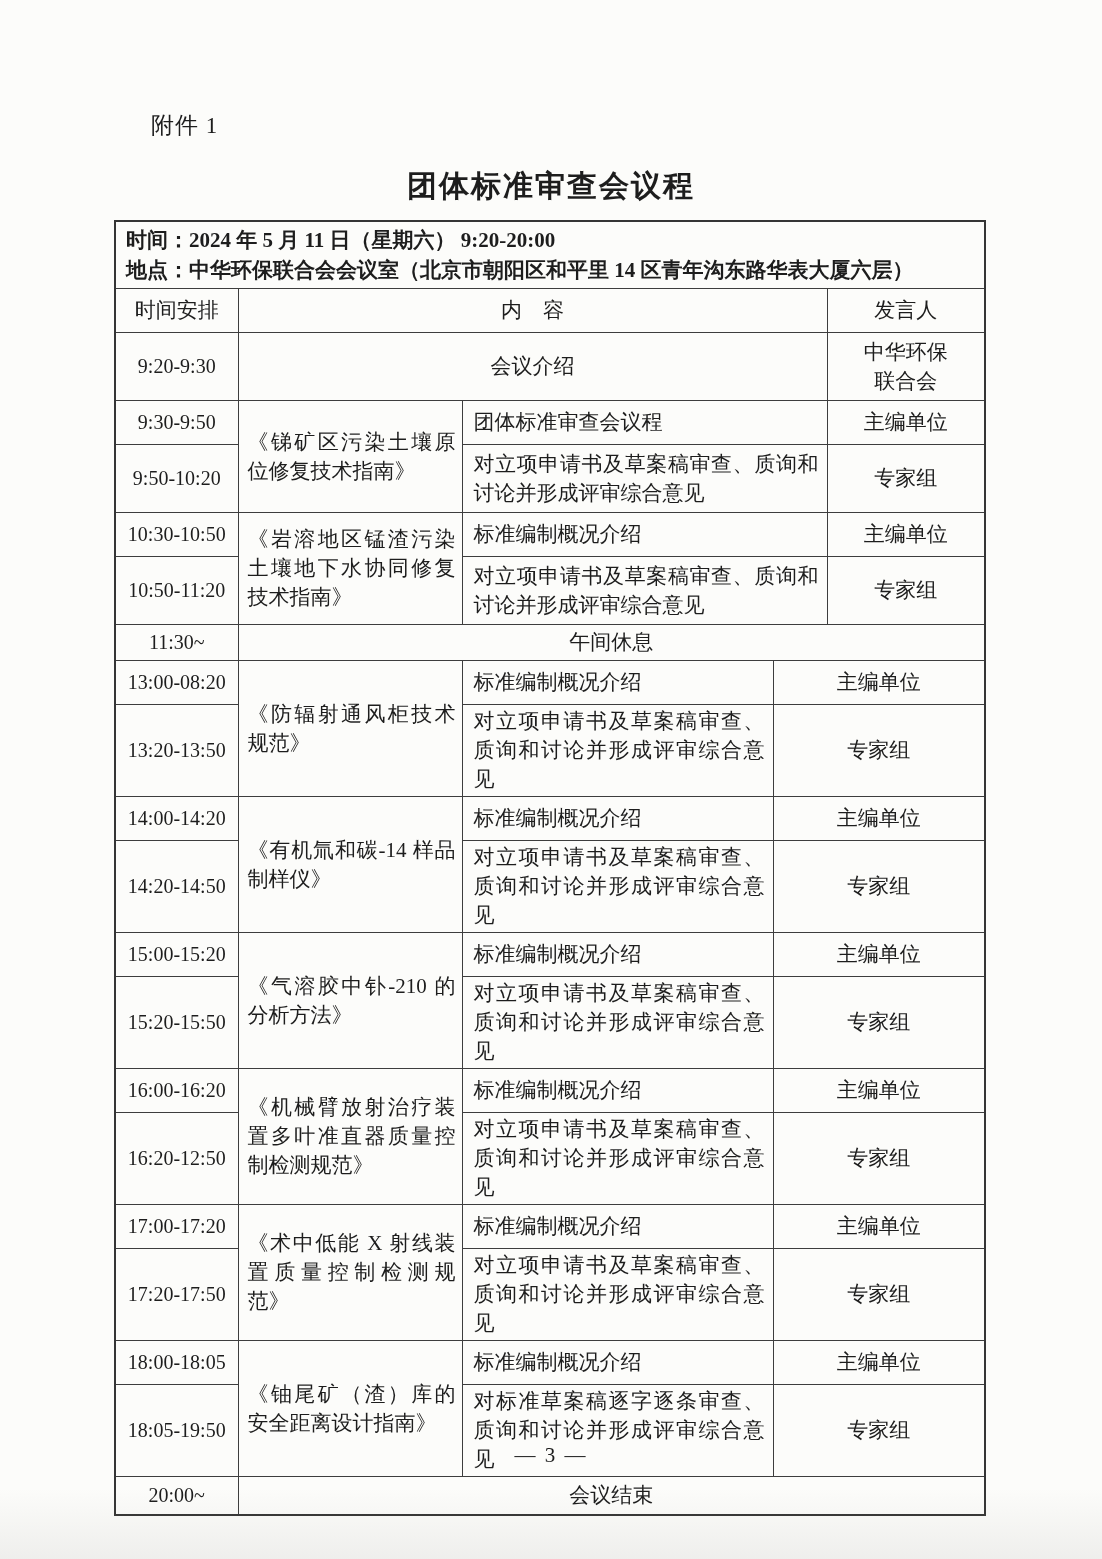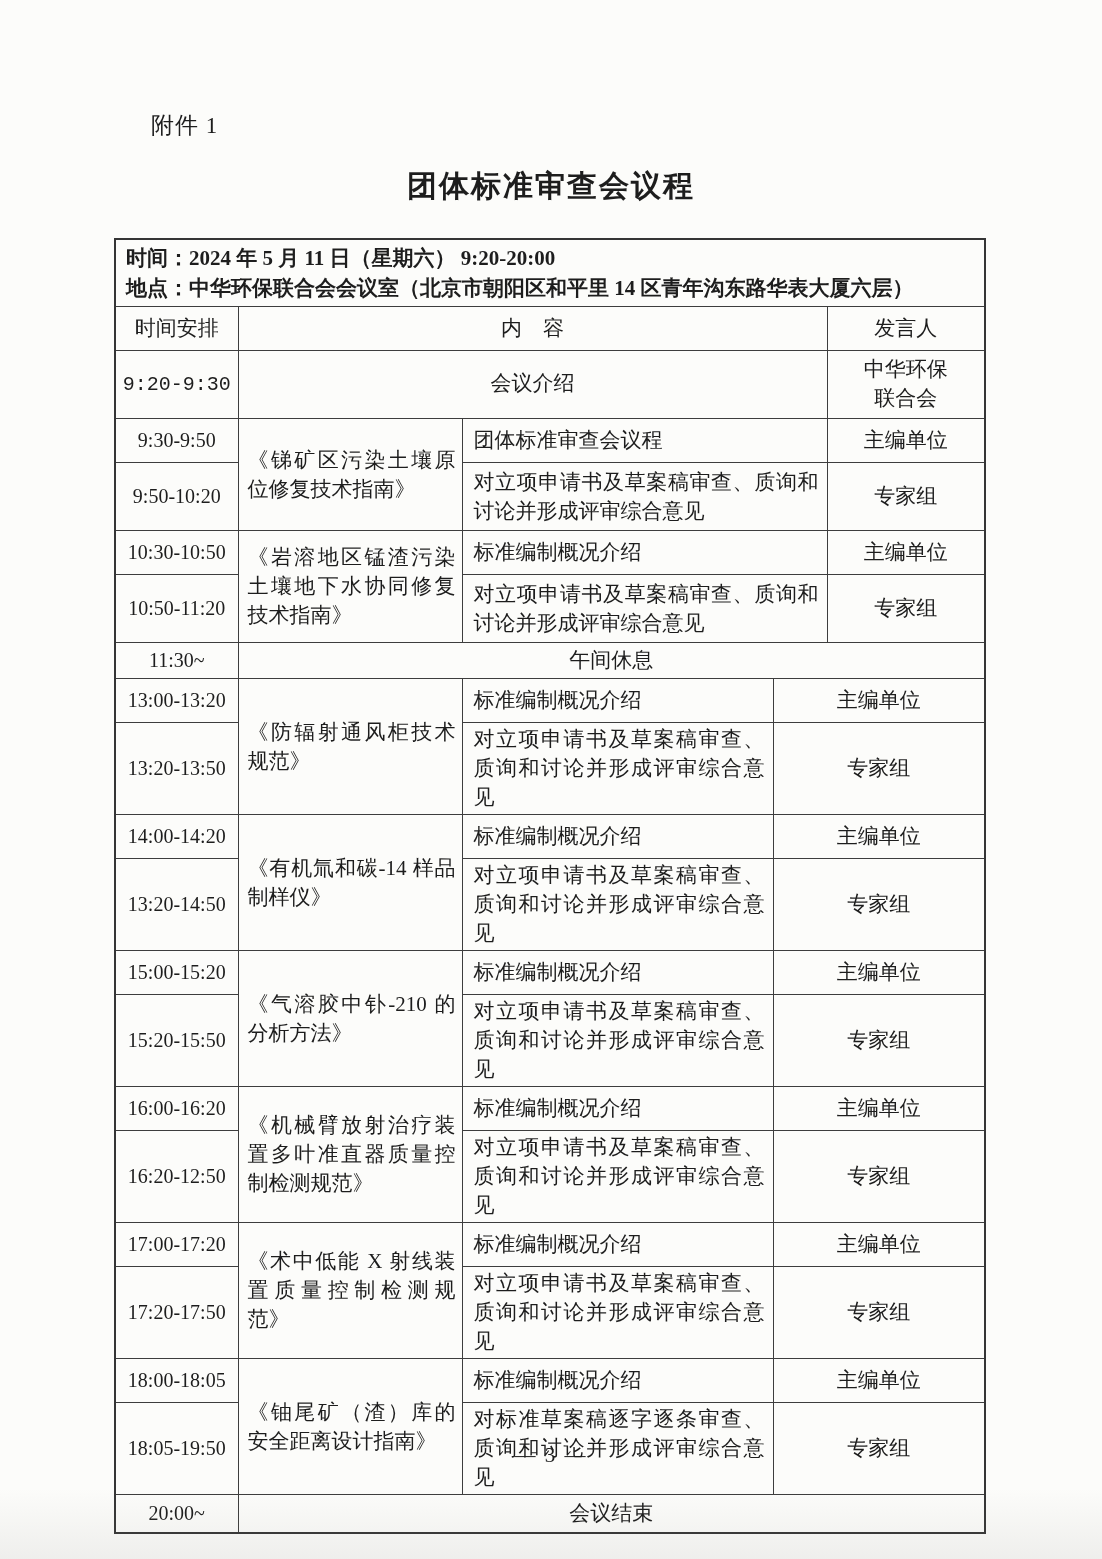--- a/index.html
+++ b/index.html
@@ -39,21 +39,21 @@
     width: 100%;
     text-align: center;
     font-size: 30px;
     font-weight: bold;
     letter-spacing: 2px;
   }
 
   table.agenda {
     position: absolute;
     left: 114px;
-    top: 238px;
+    top: 220px;
     width: 870px;
     border-collapse: collapse;
     table-layout: fixed;
     border: 2.5px solid #353535;
   }
   table.agenda td {
     border: 1.5px solid #3d3d3d;
     font-size: 21px;
     line-height: 29px;
     padding: 1px 6px;
@@ -79,21 +79,21 @@
     padding: 2px 6px 2px 9px !important;
   }
   .content-cell {
     text-align: justify;
     padding: 2px 8px 2px 11px !important;
   }
   .speaker-cell { text-align: center; }
 
   tr.r-info    { height: 62px; }
   tr.r-header  { height: 44px; margin-left: 24px; }
-  tr.r-open    { height: 68px; font-family: Liberation Mono, monospace; }
+  tr.r-open    { height: 68px; }
   tr.r-s1      { height: 44px; }
   tr.r-s2      { height: 68px; }
   tr.r-noon    { height: 36px; }
   tr.r-a1      { height: 44px; }
   tr.r-a2      { height: 66px; }
   tr.r-close   { height: 38px; }
 
   .page-number {
     position: absolute;
     left: 0;
@@ -165,39 +165,39 @@
     <td colspan="2" class="content-cell">对立项申请书及草案稿审查、质询和讨论并形成评审综合意见</td>
     <td class="speaker-cell">专家组</td>
   </tr>
 
   <tr class="r-noon">
     <td class="time-cell">11:30~</td>
     <td colspan="4" class="center">午间休息</td>
   </tr>
 
   <tr class="r-a1">
-    <td class="time-cell">13:00-13:20</td>
+    <td class="time-cell">13:00-08:20</td>
     <td class="std-cell" rowspan="2">《防辐射通风柜技术规范》</td>
     <td class="content-cell">标准编制概况介绍</td>
     <td colspan="2" class="speaker-cell">主编单位</td>
   </tr>
   <tr class="r-a2">
     <td class="time-cell">13:20-13:50</td>
     <td class="content-cell">对立项申请书及草案稿审查、质询和讨论并形成评审综合意见</td>
     <td colspan="2" class="speaker-cell">专家组</td>
   </tr>
 
   <tr class="r-a1">
     <td class="time-cell">14:00-14:20</td>
     <td class="std-cell" rowspan="2">《有机氚和碳-14 样品制样仪》</td>
     <td class="content-cell">标准编制概况介绍</td>
     <td colspan="2" class="speaker-cell">主编单位</td>
   </tr>
   <tr class="r-a2">
-    <td class="time-cell">13:20-14:50</td>
+    <td class="time-cell">14:20-14:50</td>
     <td class="content-cell">对立项申请书及草案稿审查、质询和讨论并形成评审综合意见</td>
     <td colspan="2" class="speaker-cell">专家组</td>
   </tr>
 
   <tr class="r-a1">
     <td class="time-cell">15:00-15:20</td>
     <td class="std-cell" rowspan="2">《气溶胶中钋-210 的分析方法》</td>
     <td class="content-cell">标准编制概况介绍</td>
     <td colspan="2" class="speaker-cell">主编单位</td>
   </tr>

